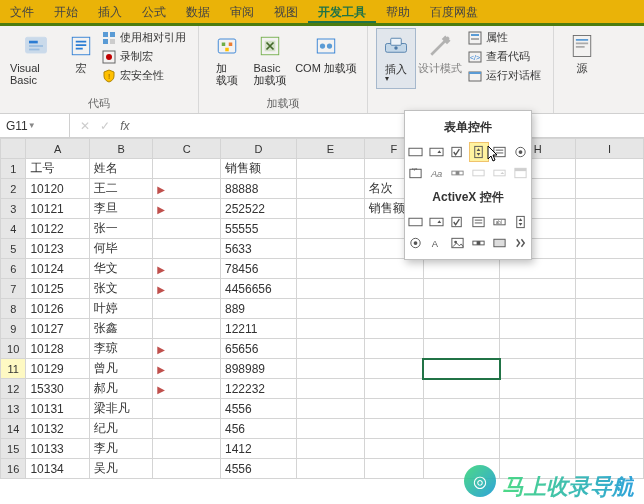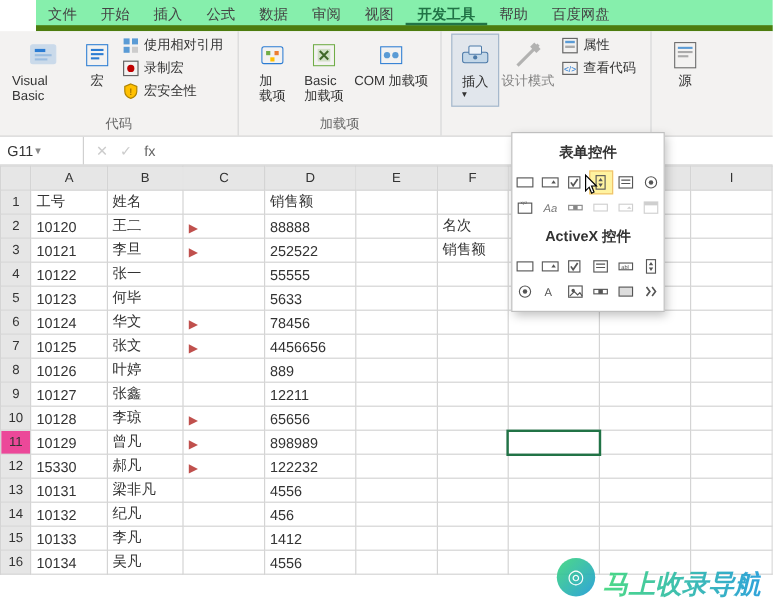--- a/index.html
+++ b/index.html
@@ -1,18 +1,18 @@
 <!DOCTYPE html>
 <html><head>
 <meta charset="utf-8">
 <style>
   * { box-sizing: border-box; margin: 0; padding: 0; font-family: "Microsoft YaHei", "Segoe UI", sans-serif; }
   body { background: #fff; width: 644px; height: 504px; overflow: hidden; position: relative; }
 
-  .tabs { display: flex; height: 26px; background: #86efac; border-bottom: 5px solid #4d7c0f; font-size: 12px; margin-left: 30px; }
+  .tabs { display: flex; height: 26px; background: #eab308; border-bottom: 3px solid #4d7c0f; font-size: 12px; }
   .tab { padding: 4px 10px; color: #444; cursor: pointer; }
   .tab.active { color: #217346; border-bottom: 2px solid #217346; font-weight: 600; }
 
   .ribbon { display: flex; height: 88px; background: #f3f2f1; border-bottom: 1px solid #d0d0d0; }
   .group { display: flex; flex-direction: column; padding: 2px 8px 0 8px; border-right: 1px solid #d8d8d8; }
   .group-body { flex: 1; display: flex; align-items: flex-start; }
   .group-title { font-size: 11px; color: #666; text-align: center; padding: 2px 0; }
 
   .big-btn { display: flex; flex-direction: column; align-items: center; justify-content: center; width: 56px; padding: 4px 2px; cursor: pointer; }
   .big-btn .ico { width: 28px; height: 28px; margin-bottom: 2px; }
@@ -21,37 +21,37 @@
   .mini svg { width: 14px; height: 14px; }
   .col { display: flex; flex-direction: column; justify-content: center; padding: 0 4px; }
 
   .insert-btn { position: relative; }
   .insert-btn .lbl { position: relative; }
   .chev { font-size: 8px; display: block; }
 
   .namebar { display: flex; height: 24px; border-bottom: 1px solid #d0d0d0; background: #fff; align-items: center; font-size: 12px; }
   .namebox { width: 70px; height: 100%; border-right: 1px solid #d0d0d0; padding: 0 6px; display: flex; align-items: center; justify-content: flex-start; color: #333; }
   .fx-icons { display: flex; align-items: center; gap: 10px; padding: 0 10px; color: #999; }
-  .fx { color: #666; text-align: center; }
+  .fx { font-style: italic; color: #666; text-align: center; }
 
   .grid { position: relative; }
   .grid table { border-collapse: collapse; font-size: 12px; color: #333; width: 100%; table-layout: fixed; }
   .grid th, .grid td { border: 1px solid #d4d4d4; height: 20px; padding: 0 4px; overflow: hidden; white-space: nowrap; }
   .grid th { background: #e6e6e6; font-weight: normal; text-align: center; font-size: 11px; }
   .rowhdr { background: #e6e6e6; text-align: center; width: 24px; font-size: 11px; }
-  .rowhdr.sel { background: #ec4899; }
+  .rowhdr.sel { background: #fef9c3; }
   .ch { width: 60px; }
   .flag { color: #c0504d; font-size: 10px; display: inline-block; }
   .numcell { }
   .txtcell { text-align: left; }
   .corner { width: 24px; background: #e6e6e6; }
 
   .selcell { outline: 2px solid #217346; outline-offset: -1px; }
 
-  .popup { position: absolute; top: 110px; left: 426px; width: 128px; background: #fff; border: 1px solid #bfbfbf; box-shadow: 2px 3px 8px rgba(0,0,0,.25); z-index: 50; padding: 4px; font-size: 12px; }
+  .popup { position: absolute; top: 110px; left: 404px; width: 128px; background: #fff; border: 1px solid #bfbfbf; box-shadow: 2px 3px 8px rgba(0,0,0,.25); z-index: 50; padding: 4px; font-size: 12px; }
   .popup-title { font-weight: 600; text-align: center; padding: 4px 0; color: #333; }
   .icon-grid { display: grid; grid-template-columns: repeat(6, 20px); gap: 1px; justify-content: center; padding: 2px; }
   .icon-grid .ic { width: 20px; height: 20px; display: flex; align-items: center; justify-content: center; border: 1px solid transparent; }
   .icon-grid .ic.hl { border-color: #f0c36d; background: #fff3a0; }
   .icon-grid svg { width: 15px; height: 14px; }
 
   .watermark { position: absolute; bottom: 6px; right: 10px; z-index: 100; display: flex; align-items: center; gap: 6px; opacity: .9; }
   .wm-ico { width: 32px; height: 32px; border-radius: 50%; background: linear-gradient(135deg,#3bd67a,#1a9ad6); display: flex; align-items: center; justify-content: center; color: #fff; font-size: 16px; }
   .wm-txt { font: italic 700 22px/1 "Microsoft YaHei"; background: linear-gradient(90deg,#3bd67a,#1a9ad6); -webkit-background-clip: text; color: transparent; margin-top: 12px; }
 
@@ -182,20 +182,27 @@
             </svg>
           <span>属性</span>
         </div>
         <div class="mini">
           <svg viewBox="0 0 14 14">
               <rect x="1" y="2" width="12" height="10" fill="none" stroke="#666"></rect>
               <text x="7" y="10" font-size="7" text-anchor="middle" fill="#2b7cd3">&lt;/&gt;</text>
             </svg>
           <span>查看代码</span>
         </div>
+        <div class="mini">
+          <svg viewBox="0 0 14 14">
+              <rect x="1" y="3" width="12" height="9" fill="none" stroke="#666"></rect>
+              <rect x="1" y="3" width="12" height="2" fill="#5a9bd5"></rect>
+            </svg>
+          <span>运行对话框</span>
+        </div>
       </div>
     </div>
     <div class="group-title">&nbsp;</div>
   </div>
 
   <div class="group" style="border-right:none">
     <div class="group-body">
       <div class="big-btn" style="width:40px">
         <svg class="ico" viewBox="0 0 32 32">
             <rect x="6" y="4" width="20" height="24" fill="none" stroke="#666"></rect>

